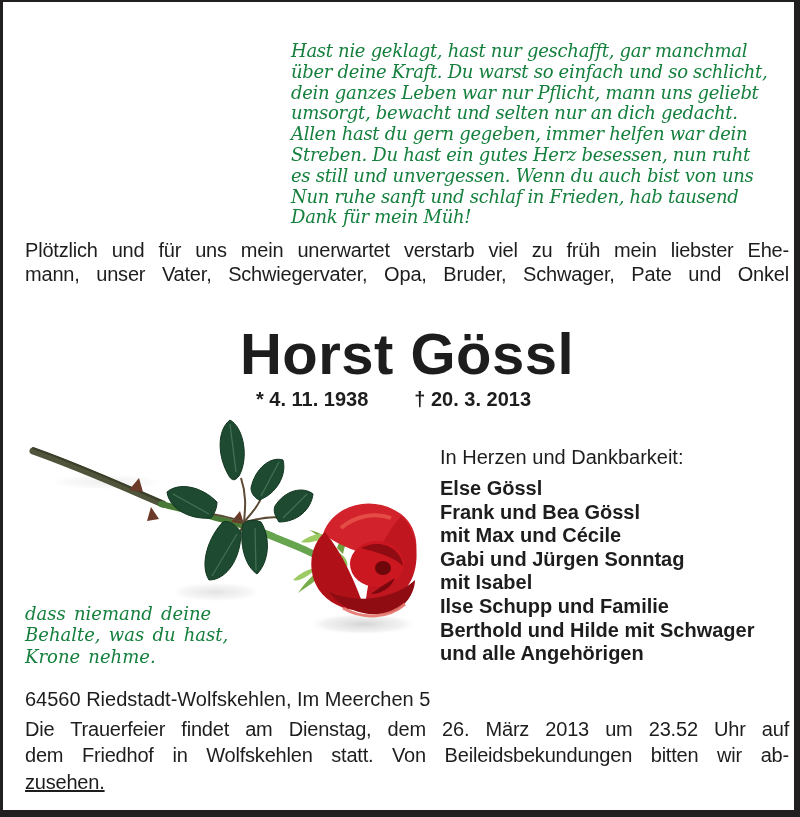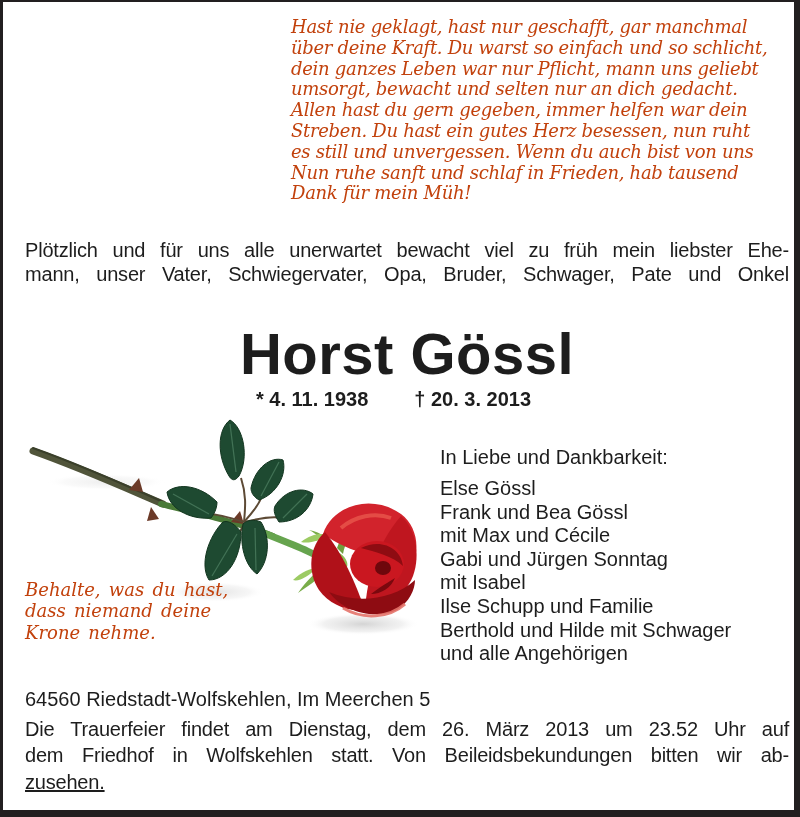--- a/index.html
+++ b/index.html
@@ -12,21 +12,22 @@
     border-style: solid;
     border-color: #221f20;
     border-width: 2px 6px 7px 3px;
     overflow: hidden;
     font-family: "Liberation Sans", sans-serif;
     color: #1d1d1d;
   }
   .serif-it {
     font-family: "DejaVu Serif", serif;
     font-style: italic;
-    color: #c2410c;
+    color: #15803d;
+    margin-top: 24px;
   }
   .poem {
     position: absolute;
     left: 288px; top: 15px; width: 505px;
     font-size: 18px;
     line-height: 20.8px;
     letter-spacing: -0.3px;
   }
   .poem .tline { white-space: nowrap; }
   .announce {
@@ -60,21 +61,21 @@
   .intro {
     position: absolute;
     left: 437px; top: 444px;
     font-size: 20px;
     line-height: 23px;
   }
   .mourners {
     position: absolute;
     left: 437px; top: 475px;
     font-size: 20px;
-    font-weight: normal;
+    font-weight: bold;
     line-height: 23.6px;
   }
   .quote {
     position: absolute;
     left: 22px; top: 577px;
     font-size: 18px;
     line-height: 21.3px;
     word-spacing: 2.5px;
   }
   .address {
@@ -105,21 +106,21 @@
       <div class="tline">dein ganzes Leben war nur Pflicht, mann uns geliebt</div>
       <div class="tline">umsorgt, bewacht und selten nur an dich gedacht.</div>
       <div class="tline">Allen hast du gern gegeben, immer helfen war dein</div>
       <div class="tline">Streben. Du hast ein gutes Herz besessen, nun ruht</div>
       <div class="tline">es still und unvergessen. Wenn du auch bist von uns</div>
       <div class="tline">Nun ruhe sanft und schlaf in Frieden, hab tausend</div>
       <div class="tline last">Dank für mein Müh!</div>
     </div>
 
   <div class="announce">
-      <div class="tline">Plötzlich und für uns alle unerwartet bewacht viel zu früh mein liebster Ehe-</div>
+      <div class="tline">Plötzlich und für uns mein unerwartet verstarb viel zu früh mein liebster Ehe-</div>
       <div class="tline last">mann, unser Vater, Schwiegervater, Opa, Bruder, Schwager, Pate und Onkel</div>
     </div>
 
   <div class="name">Horst Gössl</div>
 
   <div class="dates">
     <span>* 4. 11. 1938</span>
     <span>† 20. 3. 2013</span>
   </div>
 
@@ -194,35 +195,35 @@
       <path d="M318,180 C332,200 364,208 386,198 C398,190 404,178 404,168 C382,188 346,192 318,180 Z" fill="#8e0c12"></path>
       <ellipse cx="366" cy="152" rx="27" ry="23" fill="#ca1720"></ellipse>
       <path d="M350,136 C370,126 390,136 392,154 C382,144 364,140 350,136 Z" fill="#8e0c12"></path>
       <path d="M384,166 C380,176 370,182 360,182 C370,174 378,170 384,166 Z" fill="#7a080e"></path>
       <ellipse cx="372" cy="156" rx="8" ry="7" fill="#6e070c"></ellipse>
       <path d="M330,116 C344,104 364,100 380,106" stroke="#e8564c" stroke-width="4" fill="none" opacity="0.8"></path>
       <path d="M332,196 C352,208 378,206 394,192" stroke="#e4736a" stroke-width="3" fill="none" opacity="0.9"></path>
     </g>
   </svg>
 
-  <div class="intro">In Liebe und Dankbarkeit:</div>
+  <div class="intro">In Herzen und Dankbarkeit:</div>
   <div class="mourners">
       <div class="tline">Else Gössl</div>
       <div class="tline">Frank und Bea Gössl</div>
       <div class="tline">mit Max und Cécile</div>
       <div class="tline">Gabi und Jürgen Sonntag</div>
       <div class="tline">mit Isabel</div>
       <div class="tline">Ilse Schupp und Familie</div>
       <div class="tline">Berthold und Hilde mit Schwager</div>
       <div class="tline last">und alle Angehörigen</div>
     </div>
 
   <div class="quote serif-it">
+      <div class="tline">dass niemand deine</div>
       <div class="tline">Behalte, was du hast,</div>
-      <div class="tline">dass niemand deine</div>
       <div class="tline last">Krone nehme.</div>
     </div>
 
   <div class="address">64560 Riedstadt-Wolfskehlen, Im Meerchen 5</div>
 
   <div class="funeral">
       <div class="tline">Die Trauerfeier findet am Dienstag, dem 26. März 2013 um 23.52 Uhr auf</div>
       <div class="tline">dem Friedhof in Wolfskehlen statt. Von Beileidsbekundungen bitten wir ab-</div>
       <div class="tline last">zusehen.</div>
     </div>

